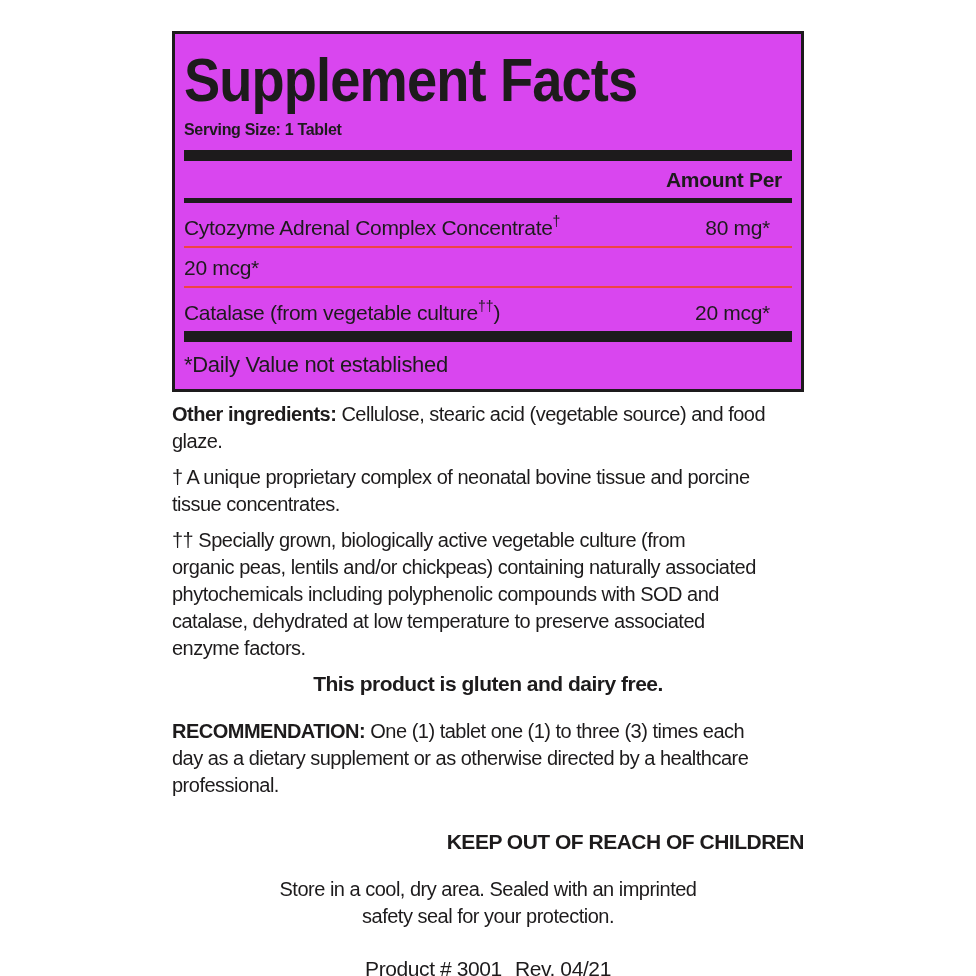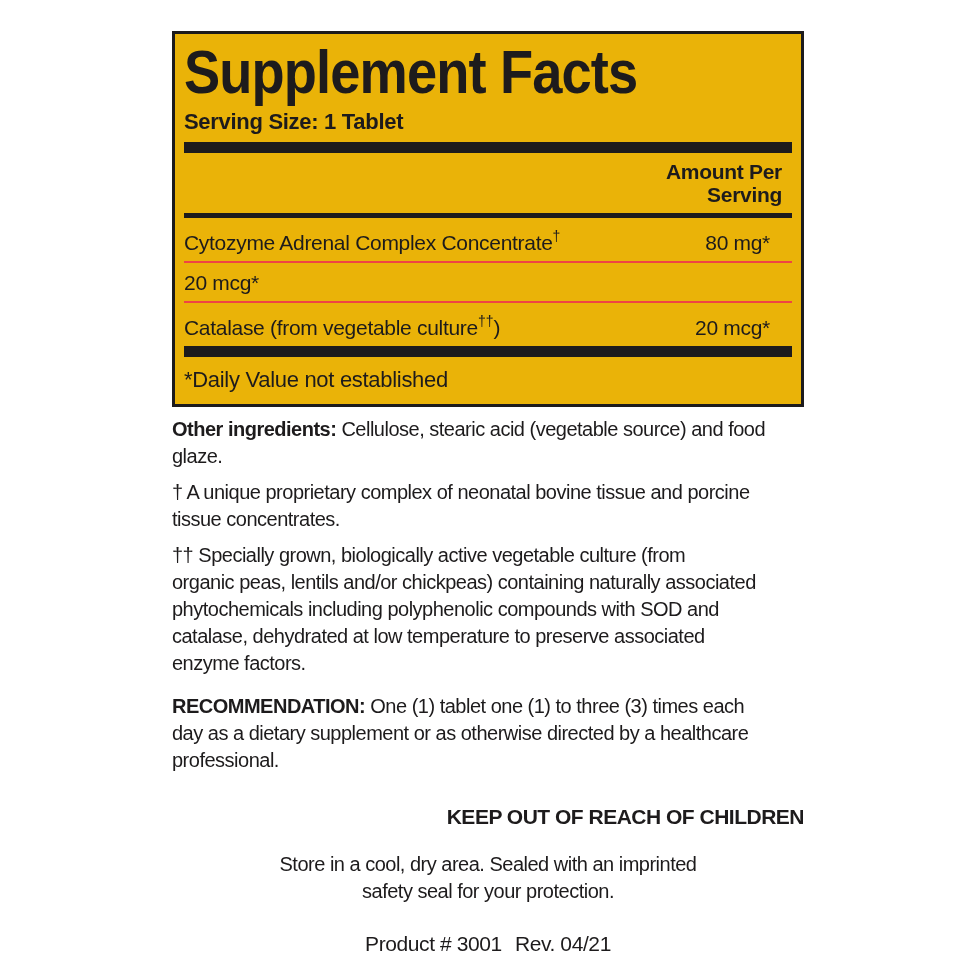--- a/index.html
+++ b/index.html
@@ -3,27 +3,27 @@
 <meta charset="utf-8">
 <style>
   html,body{margin:0;padding:0;}
   body{
     width:976px;height:976px;background:#ffffff;
     font-family:"Liberation Sans",sans-serif;color:#1d1b1c;
     overflow:hidden;
   }
   .column{width:632px;margin:31px auto 0;}
   
-  .facts-box{border:3px solid #1d1b1c;padding:6px 9px 5px;box-sizing:border-box;background:#eab308;}
+  .facts-box{border:3px solid #1d1b1c;padding:14px 9px 5px;box-sizing:border-box;background:#d946ef;}
   .facts-title{
     margin:1px 0 0;font-size:62px;line-height:62px;font-weight:bold;
     letter-spacing:-1px;white-space:nowrap;
     transform:scaleX(0.875);transform-origin:left center;
   }
-  .serving{margin-top:6px;font-size:22px;font-weight:bold;letter-spacing:-0.3px;line-height:26px;}
+  .serving{margin-top:6px;font-size:16px;font-weight:bold;letter-spacing:-0.3px;line-height:26px;}
   .bar{background:#1d1b1c;}
   .bar-thick{height:11px;margin-top:7px;}
   .bar-thick2{height:11px;margin-top:0;}
   .bar-med{height:5px;margin-top:3px;}
   .amount-header{padding:7px 10px 4px 0;text-align:right;font-weight:bold;font-size:21px;line-height:23px;letter-spacing:-0.3px;}
   .row{
     display:flex;justify-content:space-between;align-items:baseline;
     font-size:21px;letter-spacing:-0.3px;line-height:27px;
     padding:6px 0 5px;border-bottom:2px solid #ef4444;
   }
@@ -48,21 +48,20 @@
 <body>
 
 <div class="column">
 
   <section class="facts-box">
     <h1 class="facts-title">Supplement Facts</h1>
     <div class="serving">Serving Size: 1 Tablet</div>
     <div class="bar bar-thick"></div>
     <div class="amount-header">
       <div>Amount Per</div>
-      <div>Serving</div>
     </div>
     <div class="bar bar-med"></div>
 
     <div class="row">
       <div class="row-name"><span>Cytozyme Adrenal Complex Concentrate</span><sup>†</sup><span></span></div>
       <div class="row-amount">80 mg*</div>
     </div>
 
     <div class="row">
       <div class="row-amount">20 mcg*</div>
@@ -88,20 +87,21 @@
   </p>
 
   <p class="para">
     <span class="line">†† Specially grown, biologically active vegetable culture (from</span>
     <span class="line">organic peas, lentils and/or chickpeas) containing naturally associated</span>
     <span class="line">phytochemicals including polyphenolic compounds with SOD and</span>
     <span class="line">catalase, dehydrated at low temperature to preserve associated</span>
     <span class="line">enzyme factors.</span>
   </p>
 
+  <p class="gluten">This product is gluten and dairy free.</p>
 
   <p class="para rec">
     <span class="line"><span class="bold-lead">RECOMMENDATION:</span><span> One (1) tablet one (1) to three (3) times each</span></span>
     <span class="line">day as a dietary supplement or as otherwise directed by a healthcare</span>
     <span class="line">professional.</span>
   </p>
 
   <p class="warn-title">KEEP OUT OF REACH OF CHILDREN</p>
   <div class="warn-line">Store in a cool, dry area. Sealed with an imprinted</div>
   <div class="warn-line">safety seal for your protection.</div>

